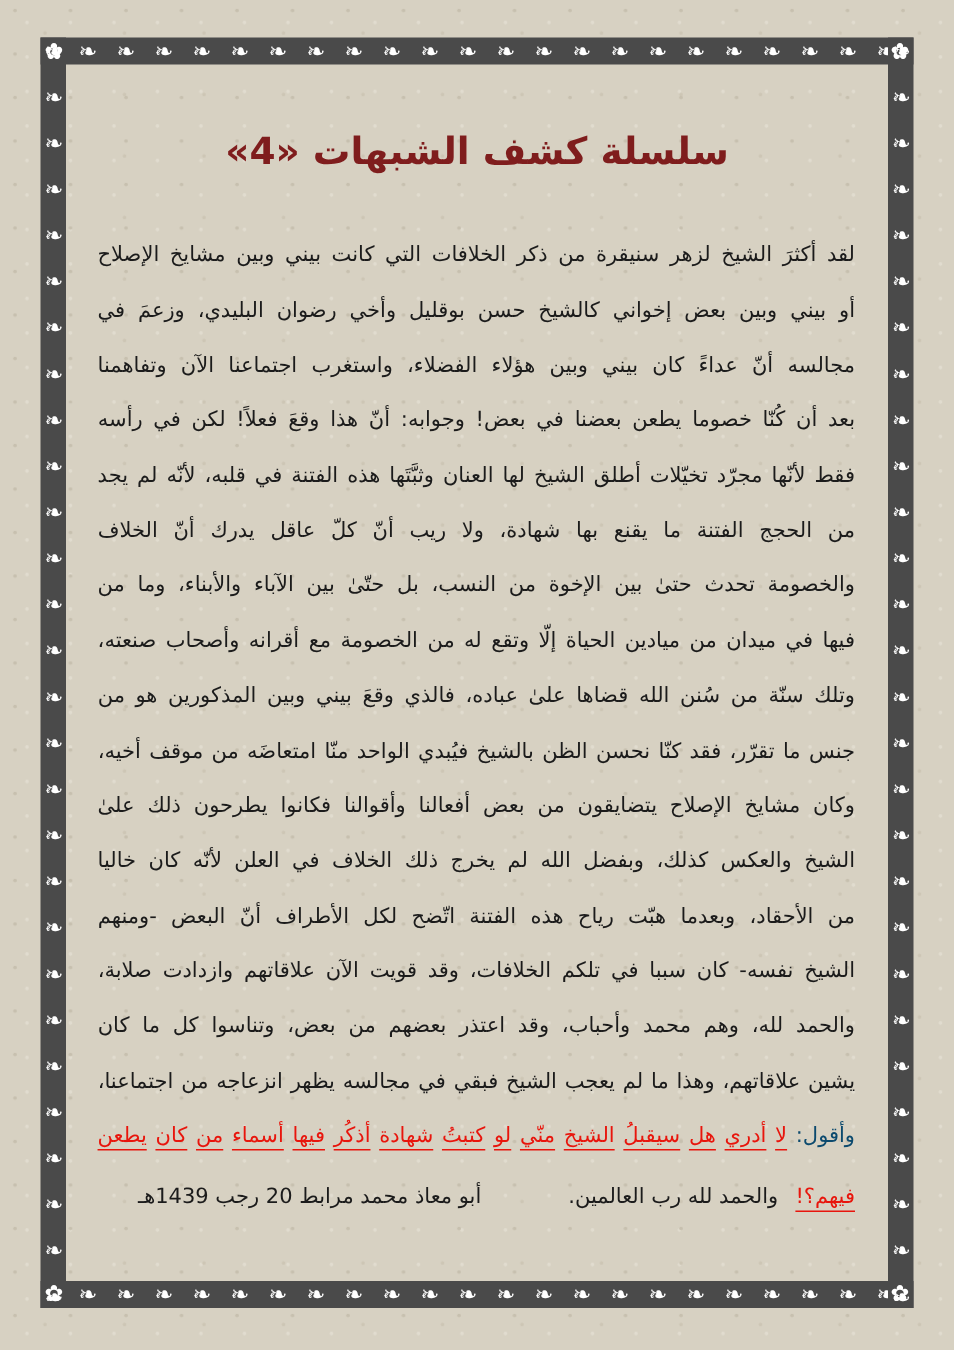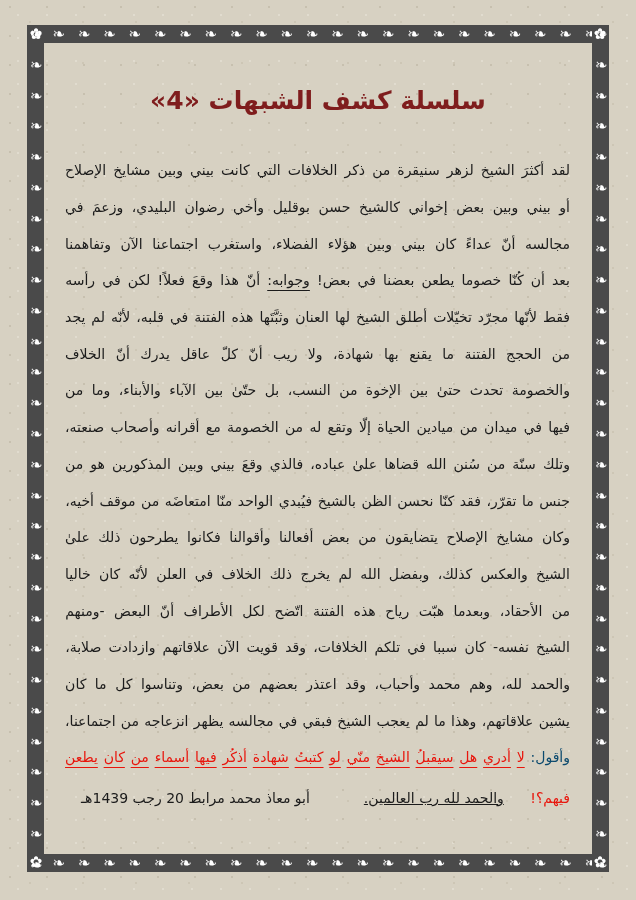--- a/index.html
+++ b/index.html
@@ -61,46 +61,46 @@
   .text-line{
     height:36.7px;
     display:flex; flex-direction:row;
     justify-content:space-between; align-items:center;
     direction:rtl;
     font-size:14px; color:#1b1b1b;
     white-space:nowrap;
   }
   .word{display:inline-block;}
   .word.underline{
-    text-decoration:underline;
     text-underline-offset:5px;
     text-decoration-thickness:1.2px;
   }
   .word.red{color:#0c4a6e;}
   .word.red-underline{
     color:#e8150c;
     text-decoration:underline;
     text-underline-offset:5px;
     text-decoration-thickness:1.3px;
   }
 
   
   .footer-line{
     position:absolute; left:65px; top:782px; width:505px; height:32px;
     display:flex; justify-content:space-between; align-items:center;
     direction:rtl; font-size:14px; color:#1b1b1b;
     white-space:nowrap;
   }
   .footer-red{
     color:#e8150c;
+    text-decoration:underline;
     text-underline-offset:5px;
     text-decoration-thickness:1.3px;
   }
-  .footer-closing{margin-right:22px;text-decoration:underline;}
-  .footer-signature{margin-left:16px;}
+  .footer-closing{margin-right:7px;}
+  .footer-signature{margin-left:27px;}
 </style>
 </head>
 <body>
 
 <div class="band band-top">
   <div class="band-fill">❧ ❧ ❧ ❧ ❧ ❧ ❧ ❧ ❧ ❧ ❧ ❧ ❧ ❧ ❧ ❧ ❧ ❧ ❧ ❧ ❧ ❧ ❧ ❧ ❧ ❧ ❧ ❧ ❧ ❧ ❧ ❧ ❧ ❧ </div>
 </div>
 <div class="band band-bottom">
   <div class="band-fill">❧ ❧ ❧ ❧ ❧ ❧ ❧ ❧ ❧ ❧ ❧ ❧ ❧ ❧ ❧ ❧ ❧ ❧ ❧ ❧ ❧ ❧ ❧ ❧ ❧ ❧ ❧ ❧ ❧ ❧ ❧ ❧ ❧ ❧ </div>
 </div>

